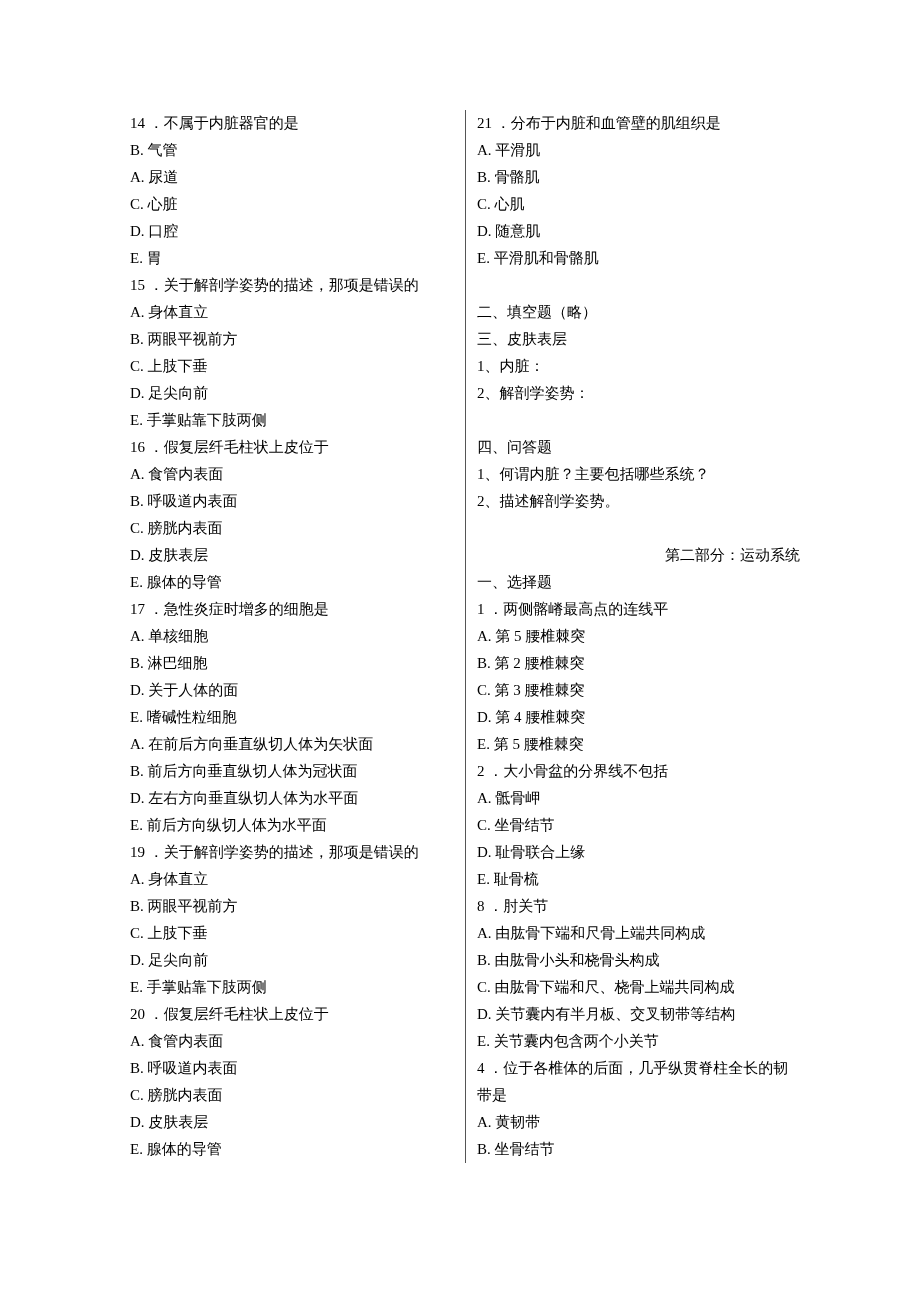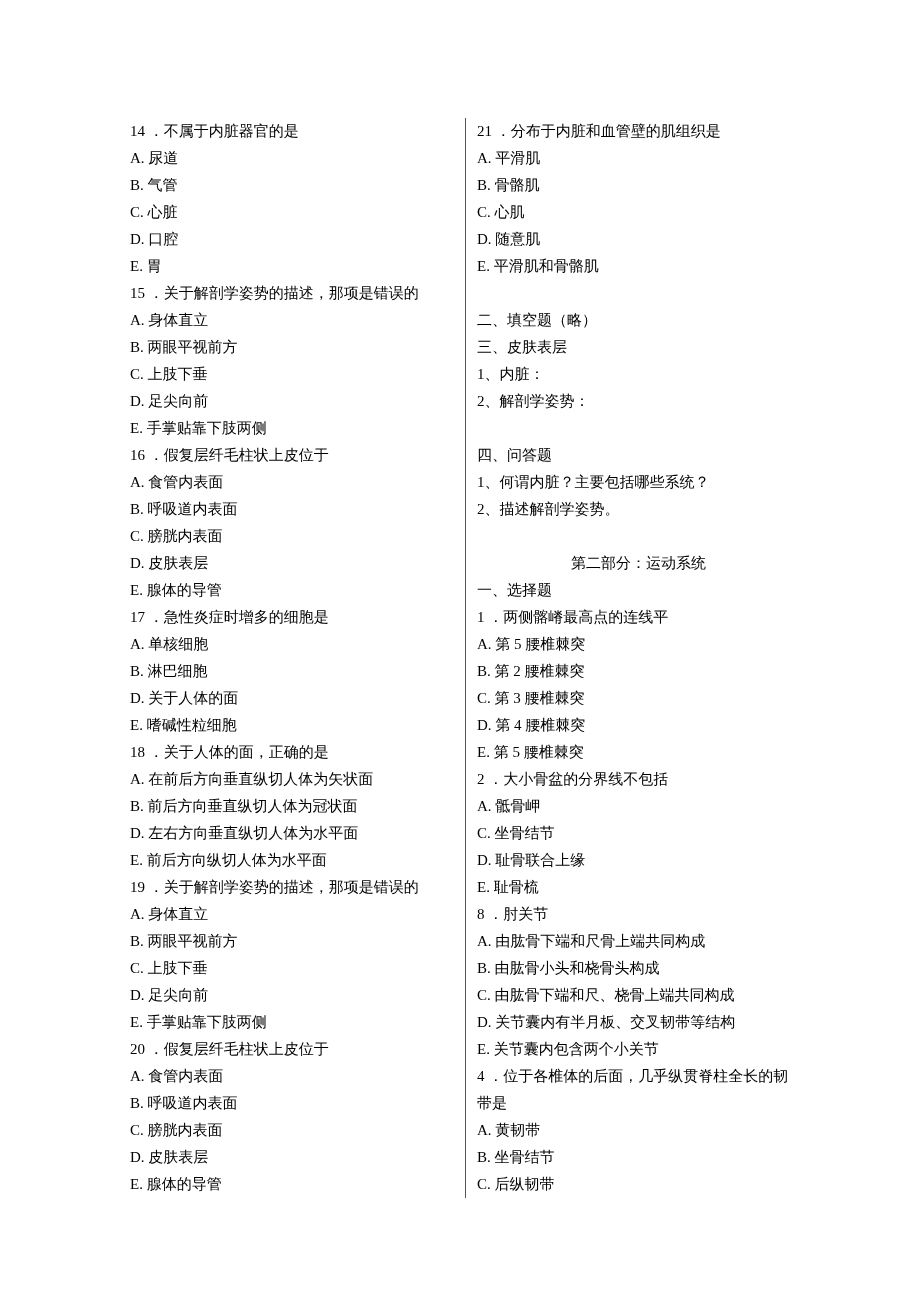--- a/index.html
+++ b/index.html
@@ -9,37 +9,36 @@
     line-height: 1.8;
     color: #000;
     background: #fff;
     width: 920px;
     padding: 110px 120px 60px 130px;
   }
   .columns {
     column-count: 2;
     column-gap: 24px;
     column-rule: 1px solid #555;
-    margin-top: 8px;
   }
   .line {
     break-inside: avoid-column;
   }
   .center {
-    text-align: center;
+    text-align: right;
   }
 </style>
 </head>
 <body>
 
 <div class="columns">
 
   <div class="line">14 ．不属于内脏器官的是</div>
+  <div class="line">B. 气管</div>
   <div class="line">A. 尿道</div>
-  <div class="line">B. 气管</div>
   <div class="line">C. 心脏</div>
   <div class="line">D. 口腔</div>
   <div class="line">E. 胃</div>
 
   <div class="line">15 ．关于解剖学姿势的描述，那项是错误的</div>
   <div class="line">A. 身体直立</div>
   <div class="line">B. 两眼平视前方</div>
   <div class="line">C. 上肢下垂</div>
   <div class="line">D. 足尖向前</div>
   <div class="line">E. 手掌贴靠下肢两侧</div>
@@ -50,21 +49,20 @@
   <div class="line">C. 膀胱内表面</div>
   <div class="line">D. 皮肤表层</div>
   <div class="line">E. 腺体的导管</div>
 
   <div class="line">17 ．急性炎症时增多的细胞是</div>
   <div class="line">A. 单核细胞</div>
   <div class="line">B. 淋巴细胞</div>
   <div class="line">D. 关于人体的面</div>
   <div class="line">E. 嗜碱性粒细胞</div>
 
-  <div class="line">18 ．关于人体的面，正确的是</div>
   <div class="line">A. 在前后方向垂直纵切人体为矢状面</div>
   <div class="line">B. 前后方向垂直纵切人体为冠状面</div>
   <div class="line">D. 左右方向垂直纵切人体为水平面</div>
   <div class="line">E. 前后方向纵切人体为水平面</div>
 
   <div class="line">19 ．关于解剖学姿势的描述，那项是错误的</div>
   <div class="line">A. 身体直立</div>
   <div class="line">B. 两眼平视前方</div>
   <div class="line">C. 上肢下垂</div>
   <div class="line">D. 足尖向前</div>
@@ -120,15 +118,14 @@
   <div class="line">8 ．肘关节</div>
   <div class="line">A. 由肱骨下端和尺骨上端共同构成</div>
   <div class="line">B. 由肱骨小头和桡骨头构成</div>
   <div class="line">C. 由肱骨下端和尺、桡骨上端共同构成</div>
   <div class="line">D. 关节囊内有半月板、交叉韧带等结构</div>
   <div class="line">E. 关节囊内包含两个小关节</div>
 
   <div class="line">4 ．位于各椎体的后面，几乎纵贯脊柱全长的韧带是</div>
   <div class="line">A. 黄韧带</div>
   <div class="line">B. 坐骨结节</div>
-  <div class="line">C. 后纵韧带</div>
 
 </div>
 
 </body></html>

